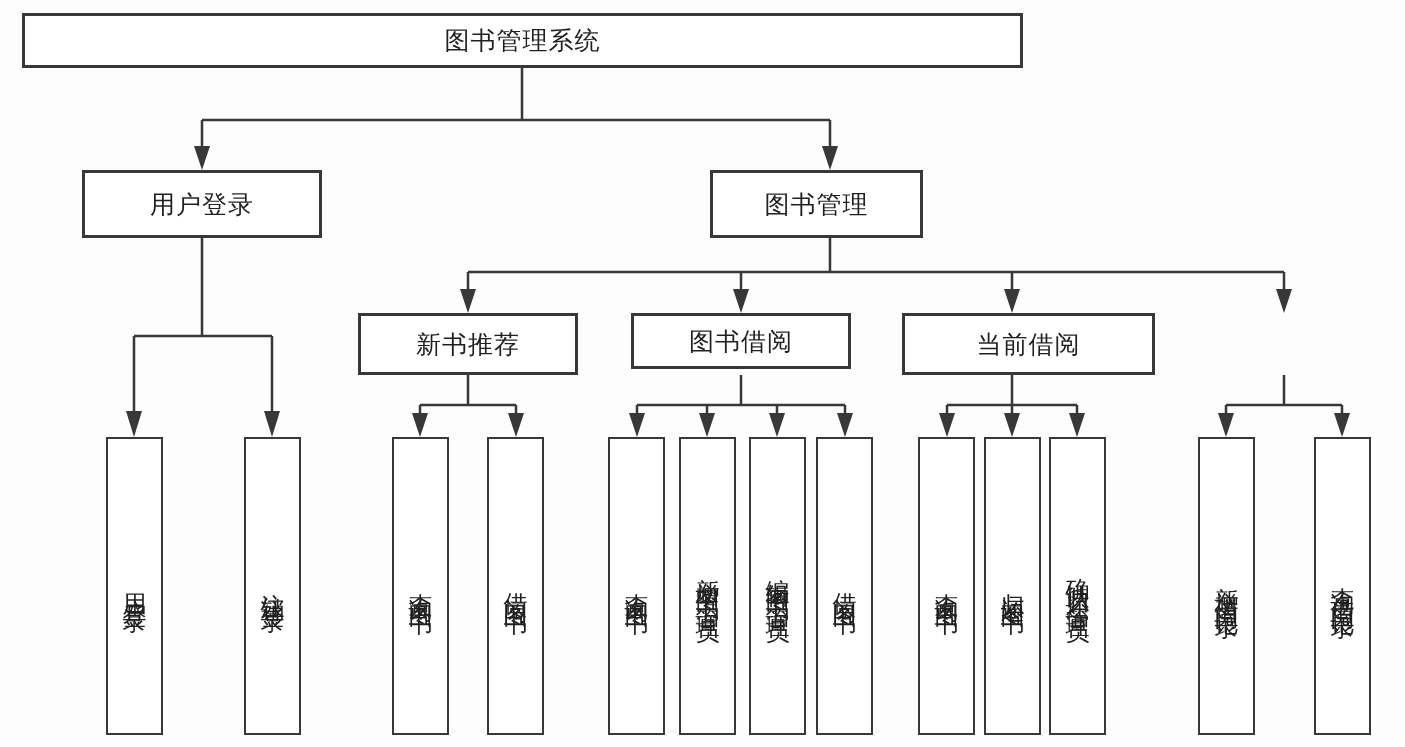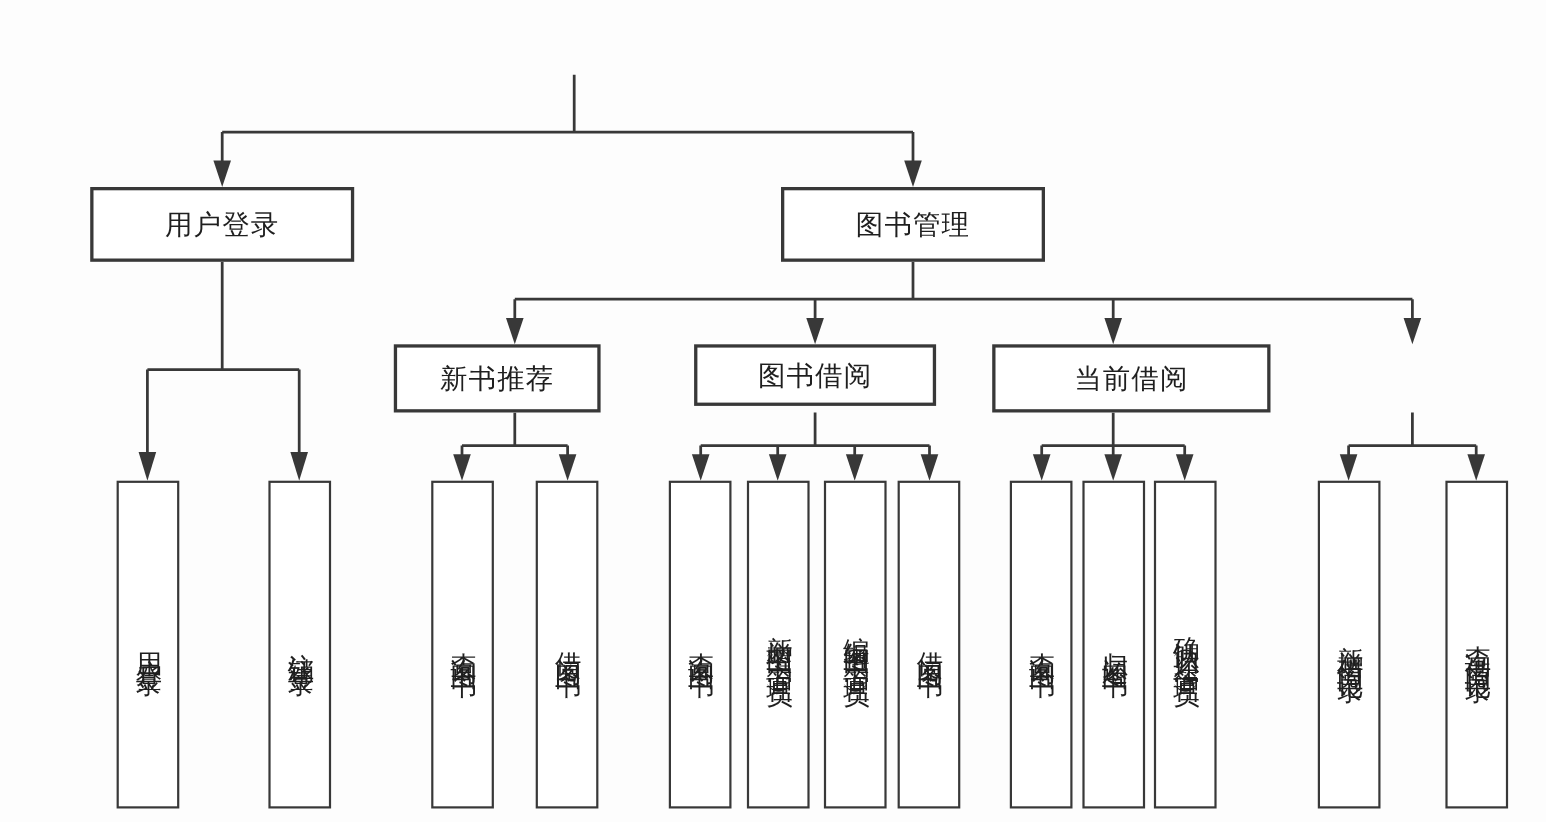--- a/index.html
+++ b/index.html
@@ -83,29 +83,32 @@
       <polygon points="769,413 785,413 777,437"></polygon>
       <polygon points="837,413 853,413 845,437"></polygon>
       <polygon points="939,413 955,413 947,437"></polygon>
       <polygon points="1004,413 1020,413 1012,437"></polygon>
       <polygon points="1069,413 1085,413 1077,437"></polygon>
       <polygon points="1218,413 1234,413 1226,437"></polygon>
       <polygon points="1334,413 1350,413 1342,437"></polygon>
     </g>
   </svg>
 
+  <div class="box" style="left:22px;top:13px;width:1001px;height:55px;">
+    <span class="lbl">图书管理系统</span>
+  </div>
 
   <div class="box" style="left:82px;top:170px;width:240px;height:68px;">
     <span class="lbl">用户登录</span>
   </div>
-  <div class="box" style="left:710px;top:170px;width:240px;height:68px;">
+  <div class="box" style="left:710px;top:170px;width:213px;height:68px;">
     <span class="lbl">图书管理</span>
   </div>
 
-  <div class="box" style="left:358px;top:313px;width:188px;height:62px;">
+  <div class="box" style="left:358px;top:313px;width:220px;height:62px;">
     <span class="lbl">新书推荐</span>
   </div>
   <div class="box" style="left:631px;top:313px;width:220px;height:56px;">
     <span class="lbl">图书借阅</span>
   </div>
   <div class="box" style="left:902px;top:313px;width:253px;height:62px;">
     <span class="lbl">当前借阅</span>
   </div>
 
   <div class="box leaf" style="left:106px;top:437px;width:57px;height:298px;">

